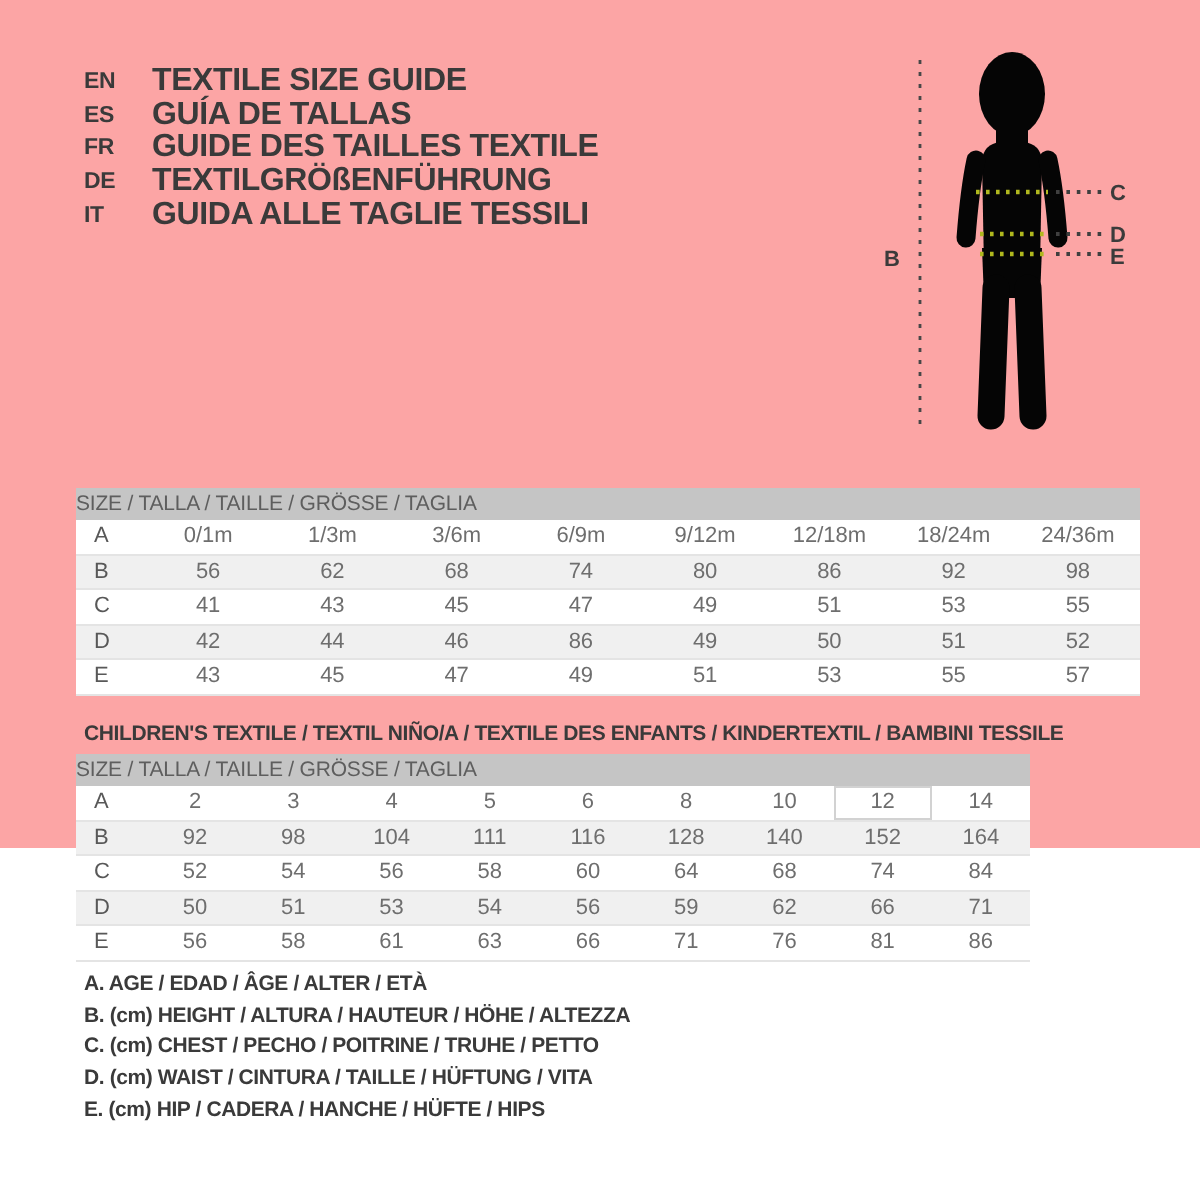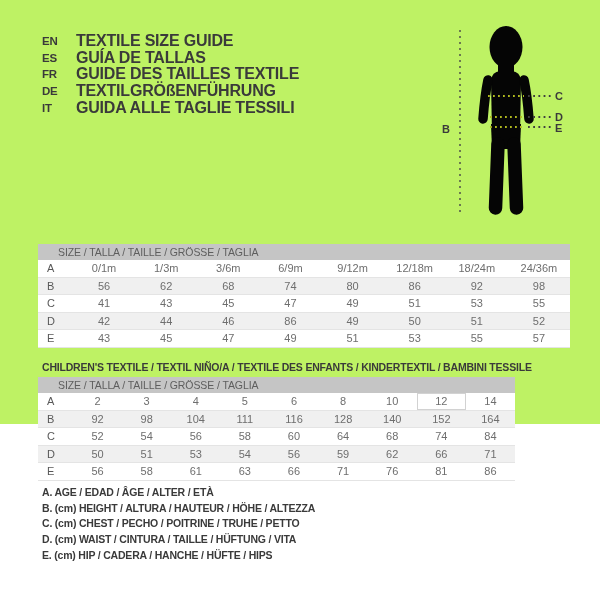--- a/index.html
+++ b/index.html
@@ -8,37 +8,37 @@
     --bar:#c5c5c5;
     --shade:#f0f0f0;
     --title:#3a3a3a;
     --cell:#6e6e6e;
     --line:#474747;
     --border:#e4e4e4;
   }
   html,body{margin:0;padding:0;background:#fff;}
   body{width:600px;height:600px;overflow:hidden;
        font-family:"Liberation Sans","DejaVu Sans",sans-serif;}
-  .screen{position:relative;width:600px;height:424px;background:#bef264;}
+  .screen{position:relative;width:600px;height:424px;background:#fca5a5;}
 
   
   .lang{position:absolute;left:42px;top:33px;}
   .lang-row{display:flex;height:16.6px;align-items:center;}
   .lang-code{width:34px;font-size:11.5px;font-weight:bold;color:var(--title);letter-spacing:-0.2px;}
   .lang-label{font-size:16px;font-weight:bold;color:var(--title);letter-spacing:-0.2px;white-space:nowrap;}
 
   
   .figure{position:absolute;left:438px;top:16px;}
   .figure text{font:bold 11px "Liberation Sans",sans-serif;fill:#3b3b3b;}
 
   
   .tbl-title{position:absolute;font-size:10.5px;font-weight:bold;color:var(--title);
              letter-spacing:-0.2px;white-space:nowrap;}
   .tbl-bar{position:absolute;height:16px;background:var(--bar);color:#5e5e5e;
-           font-size:10.5px;line-height:16px;padding-left:20px;box-sizing:border-box;
+           font-size:10.5px;line-height:16px;padding-left:0;box-sizing:border-box;
            letter-spacing:-0.1px;}
   .tbl-rows{position:absolute;}
   .trow{display:flex;height:17.5px;align-items:center;border-bottom:1px solid var(--border);
         box-sizing:border-box;background:#fff;}
   .trow.shade{background:var(--shade);}
   .tcell{flex:1;text-align:center;font-size:11px;color:var(--cell);}
   .tcell.label{flex:0 0 26px;text-align:left;padding-left:9px;color:#585858;}
   .tcell.hl{box-shadow:inset 0 0 0 1px #d2d2d2;background:#fff;height:100%;line-height:17px;}
 
   

